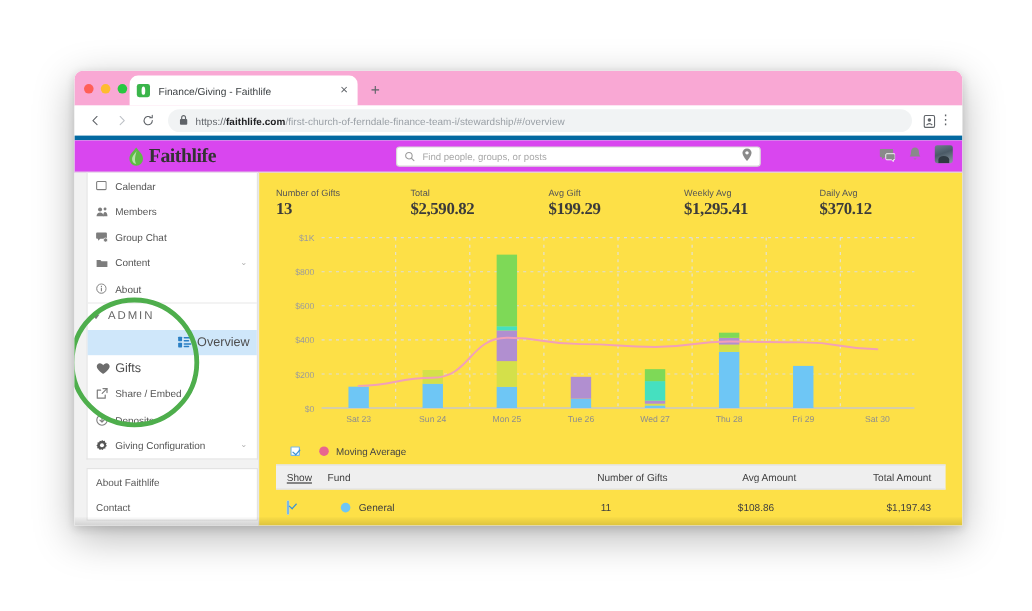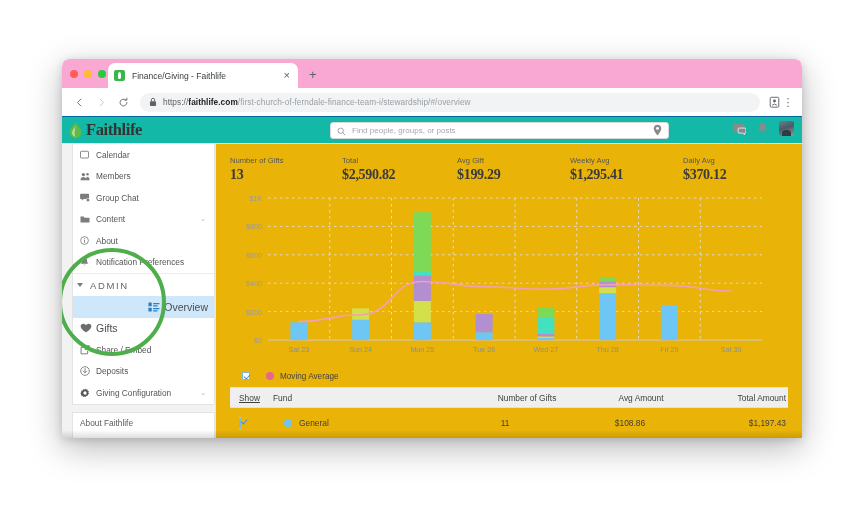--- a/index.html
+++ b/index.html
@@ -77,21 +77,21 @@
     line-height: 1;
   }
 
   
   #omnibox-row {
     position: relative;
     height: 29px;
     background: #ffffff;
     display: flex; align-items: center;
     padding: 0 8px;
-    border-bottom: 1px solid #0369a1;
+    border-bottom: 4px solid #0369a1;
   }
   .nav-btn {
     width: 18px; height: 18px;
     display: flex; align-items: center; justify-content: center;
     font-size: 12px; color: #5f6368;
     margin-right: 4px;
   }
   .nav-btn.disabled { color: #bdc1c6; }
   .nav-btn svg { display: block; }
   #url-bar {
@@ -127,40 +127,40 @@
   #page {
     position: relative;
     height: 321px;
     background: #f2f2f2;
   }
 
   
   #app-header {
     position: relative;
     height: 27px;
-    background: #14b8a6;
+    background: #d946ef;
     border-bottom: 1px solid #e6e6e6;
-    display: flex; align-items: center;
+    display: flex; align-items: center; padding-left: 38px;
   }
   #logo-block {
     display: flex; align-items: center;
     margin-left: 6px;
     width: 140px;
   }
   #logo-mark { width: 15px; height: 17px; flex: 0 0 auto; }
   #logo-text {
     font-family: "Liberation Serif", serif;
     font-size: 16.5px; font-weight: 700;
     color: #333333;
     margin-left: 3px;
     letter-spacing: -0.4px;
   }
   #global-search {
     position: absolute; left: 268px; top: 5px;
-    width: 339px; height: 17px;
+    width: 304px; height: 17px;
     border: 1px solid #d8d8d8;
     border-radius: 3px;
     background: #fff;
     display: flex; align-items: center;
     padding: 0 6px;
   }
   #search-placeholder {
     font-size: 8px; color: #a8a8a8;
     margin-left: 6px; flex: 1 1 auto;
   }
@@ -259,21 +259,21 @@
     width: 108px; height: 108px;
     border: 4px solid #4eae4c;
     border-radius: 50%;
     pointer-events: none;
     z-index: 5;
   }
 
   
   #main {
     flex: 1 1 auto;
-    background: #eab308;
+    background: #fde047;
     border-left: 1px solid #e8e8e8;
     position: relative;
     padding: 0 14px;
     overflow: hidden;
   }
 
   #stats-row {
     display: flex;
     padding-top: 12px;
     height: 46px;
@@ -340,21 +340,21 @@
   }
   .table-row {
     display: flex; align-items: flex-end;
     height: 20px;
     font-size: 8.4px; color: #3f3f3f; gap: 11px;
   }
   .c-show { width: 40px; padding-left: 9px; text-decoration: underline; }
   .c-fund { flex: 1 1 auto; padding-left: 3px; display:flex; align-items:center; }
   .c-num  { width: 118px; text-align: center; }
   .c-avg  { width: 110px; text-align: center; }
-  .c-tot  { width: 92px;  text-align: right; padding-right: 2px; }
+  .c-tot  { width: 92px;  text-align: right; padding-right: 12px; }
   .fund-dot {
     width: 8px; height: 8px; border-radius: 50%;
     margin-right: 7px; flex: 0 0 auto;
   }
 
   
   #window-bottom-edge {
     position: absolute; left: 0; bottom: 0;
     width: 100%; height: 7px;
     background: linear-gradient(to bottom, rgba(0,0,0,0.02), rgba(0,0,0,0.13));
@@ -510,29 +510,20 @@
             <span class="si-icon">
               <svg width="9" height="9" viewBox="0 0 12 12">
                 <circle cx="6" cy="6" r="5.2" fill="none" stroke="#7d7d7d" stroke-width="1.1"></circle>
                 <rect x="5.4" y="5" width="1.2" height="4" fill="#7d7d7d"></rect>
                 <rect x="5.4" y="2.9" width="1.2" height="1.3" fill="#7d7d7d"></rect>
               </svg>
             </span>
             <span class="si-label">About</span>
           </div>
 
-          <div class="side-item">
-            <span class="si-icon">
-              <svg width="9" height="10" viewBox="0 0 11 12">
-                <path d="M5.5 0.8 C3.6 0.8 2.4 2.2 2.4 4 C2.4 6.9 1.2 8 1.2 8 H9.8 C9.8 8 8.6 6.9 8.6 4 C8.6 2.2 7.4 0.8 5.5 0.8 Z" fill="#7d7d7d"></path>
-                <path d="M4.3 9.5 A1.25 1.25 0 0 0 6.7 9.5 Z" fill="#7d7d7d"></path>
-              </svg>
-            </span>
-            <span class="si-label">Notification Preferences</span>
-          </div>
 
           <div id="admin-head">
             <span class="tri"></span>
             <span>ADMIN</span>
           </div>
 
           <div class="side-item big active">
             <span class="si-icon">
               <svg width="12" height="10" viewBox="0 0 13 11">
                 <rect x="0.4" y="0.6" width="3.6" height="4.2" rx="0.6" fill="#2a7fc4"></rect>

